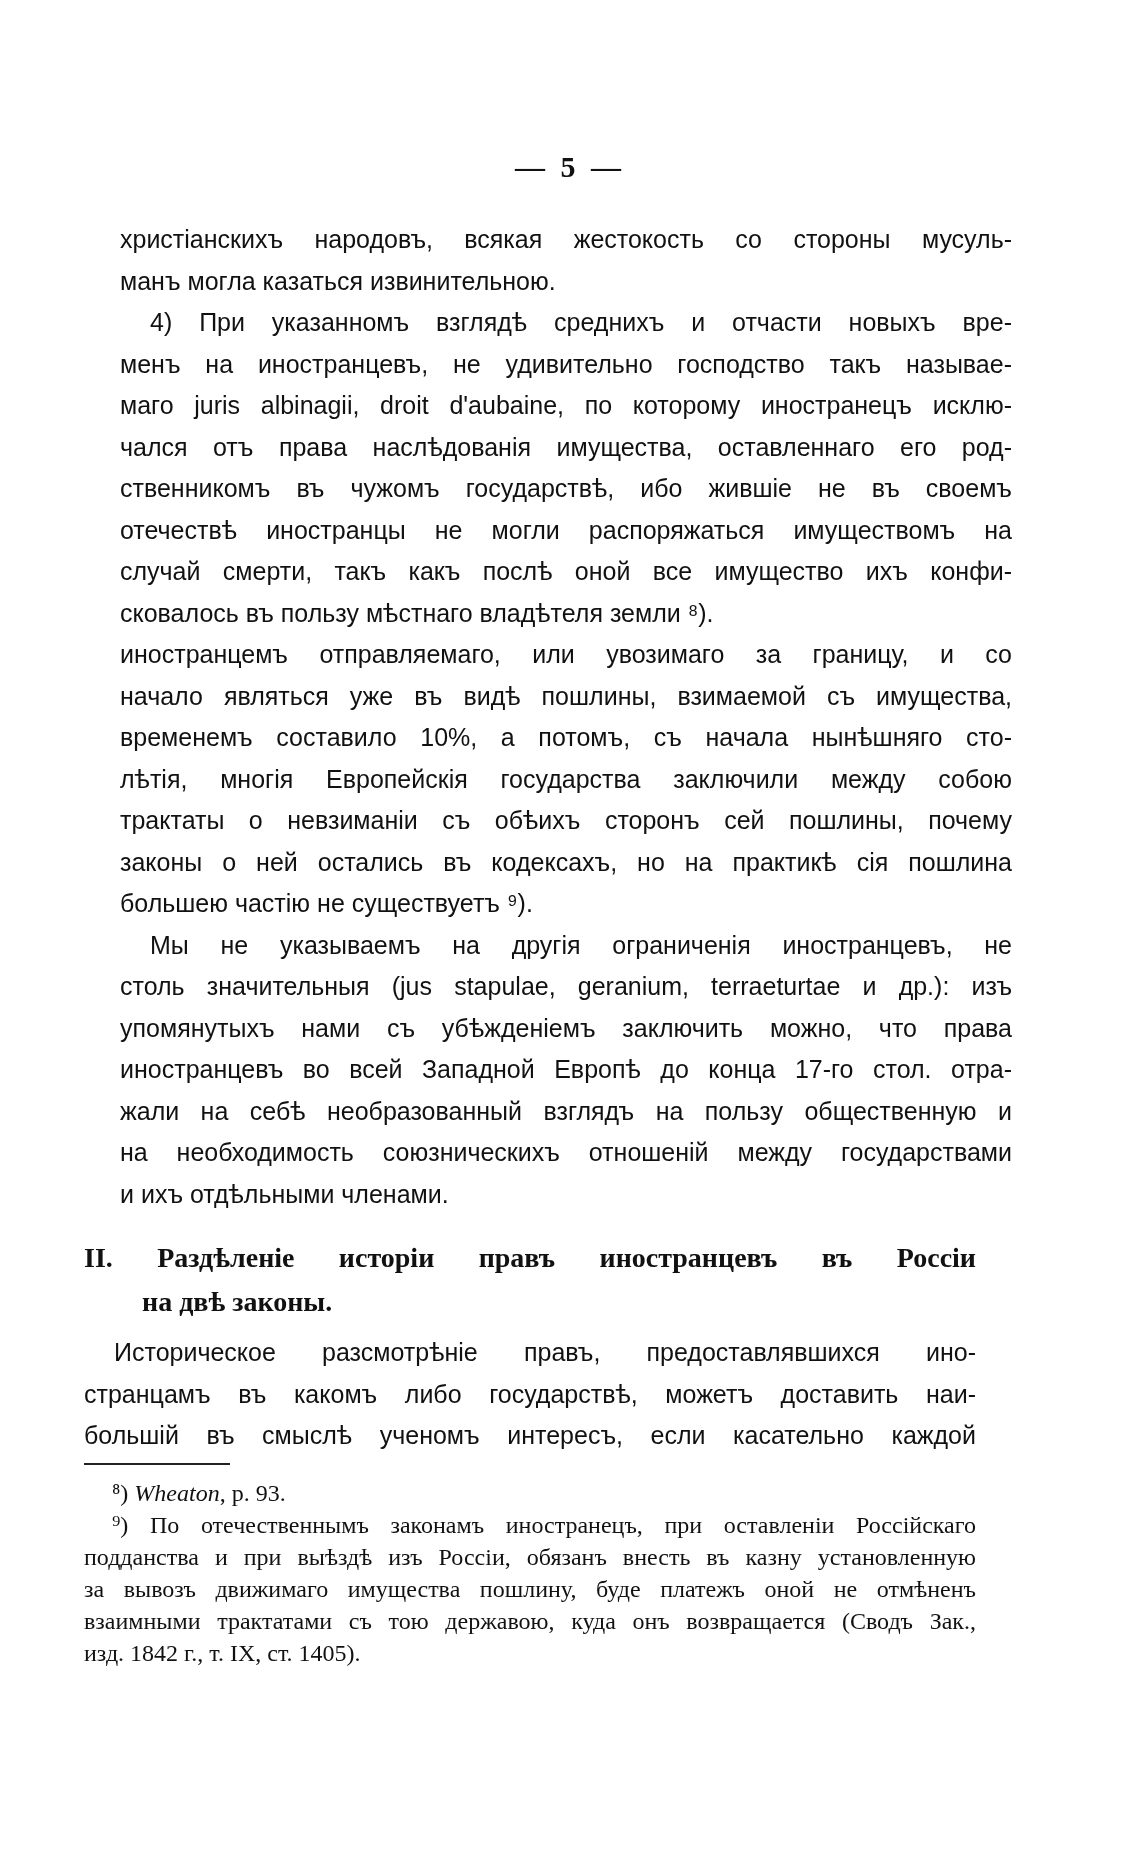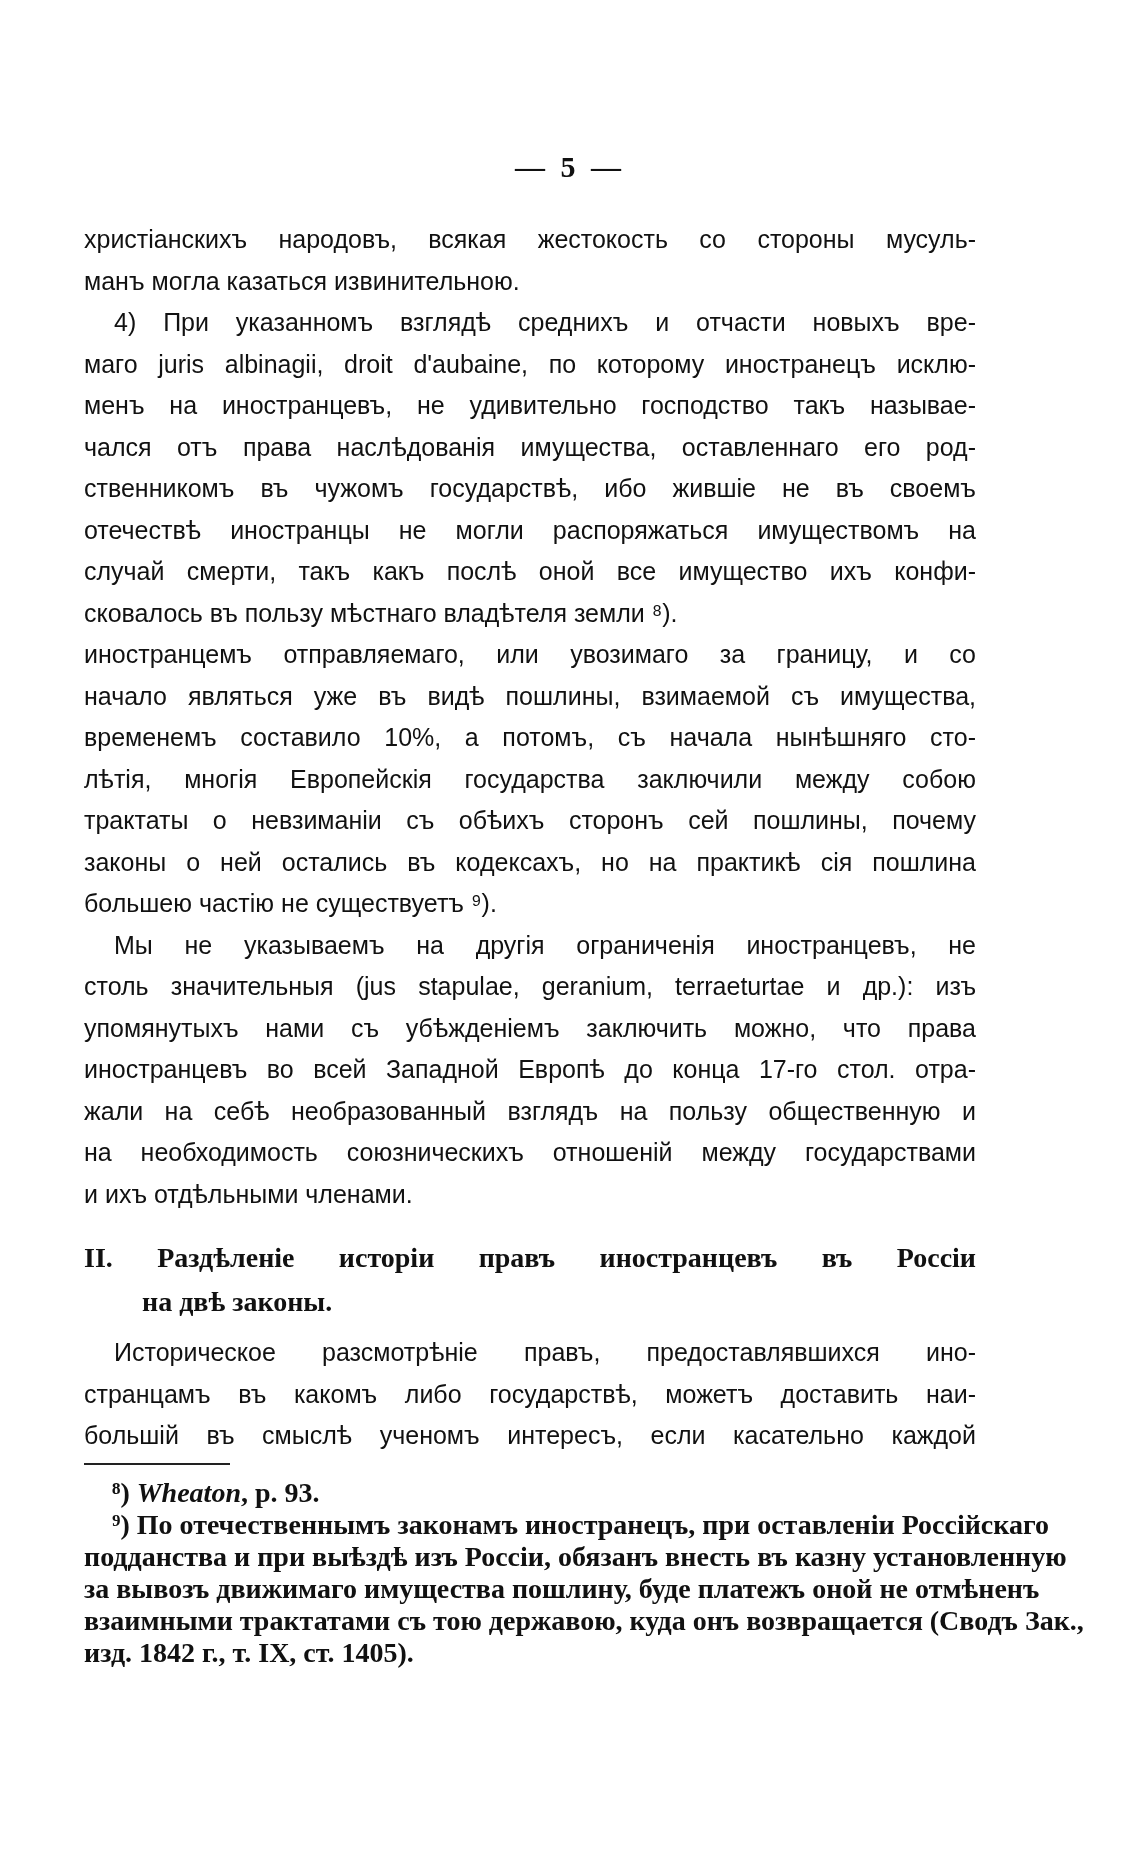--- a/index.html
+++ b/index.html
@@ -12,37 +12,37 @@
           text-align:justify; text-align-last:justify; font-family:"Liberation Sans Narrow","Liberation Sans",sans-serif;
           transform-origin:left; }
   .line.last { text-align-last:left; }
   .line.indent { padding-left:30px; }
   .heading { position:absolute; left:84px; width:892px; top:1236px; }
   .heading .hl { font-weight:bold; font-size:28px; height:44px; line-height:44px; white-space:nowrap;
                  text-align:justify; text-align-last:justify; }
   .heading .hl.cont { padding-left:58px; text-align-last:left; }
   .rule { position:absolute; left:84px; top:1463px; width:146px; border-top:2px solid #222; }
   .notes { position:absolute; left:84px; width:892px; top:1477px; }
-  .note { font-size:28px; line-height:32px; height:32px; white-space:nowrap;
-          text-align:justify; text-align-last:justify; font-weight:bold; }
+  .note { font-size:24px; line-height:32px; height:32px; white-space:nowrap;
+          text-align:justify; text-align-last:justify; font-weight:normal; }
   .note.indent { padding-left:28px; }
   .note.last { text-align-last:left; }
   .note i { font-style:italic; }
 </style>
 </head>
 <body>
 
 <div class="page-num">— 5 —</div>
 
-<div class="body" style="top:219px;">
+<div class="body" style="top:219px;margin-left:36px;">
   <div class="line">христіанскихъ народовъ, всякая жестокость со стороны мусуль-</div>
   <div class="line last">манъ могла казаться извинительною.</div>
   <div class="line indent">4) При указанномъ взглядѣ среднихъ и отчасти новыхъ вре-</div>
+  <div class="line">менъ на иностранцевъ, не удивительно господство такъ называе-</div>
   <div class="line">маго juris albinagii, droit d'aubaine, по которому иностранецъ исклю-</div>
-  <div class="line">менъ на иностранцевъ, не удивительно господство такъ называе-</div>
   <div class="line">чался отъ права наслѣдованія имущества, оставленнаго его род-</div>
   <div class="line">ственникомъ въ чужомъ государствѣ, ибо жившіе не въ своемъ</div>
   <div class="line">отечествѣ иностранцы не могли распоряжаться имуществомъ на</div>
   <div class="line">случай смерти, такъ какъ послѣ оной все имущество ихъ конфи-</div>
   <div class="line last">сковалось въ пользу мѣстнаго владѣтеля земли ⁸).</div>
   <div class="line">иностранцемъ отправляемаго, или увозимаго за границу, и со</div>
   <div class="line">начало являться уже въ видѣ пошлины, взимаемой съ имущества,</div>
   <div class="line">временемъ составило 10%, а потомъ, съ начала нынѣшняго сто-</div>
   <div class="line">лѣтія, многія Европейскія государства заключили между собою</div>
   <div class="line">трактаты о невзиманіи съ обѣихъ сторонъ сей пошлины, почему</div>

